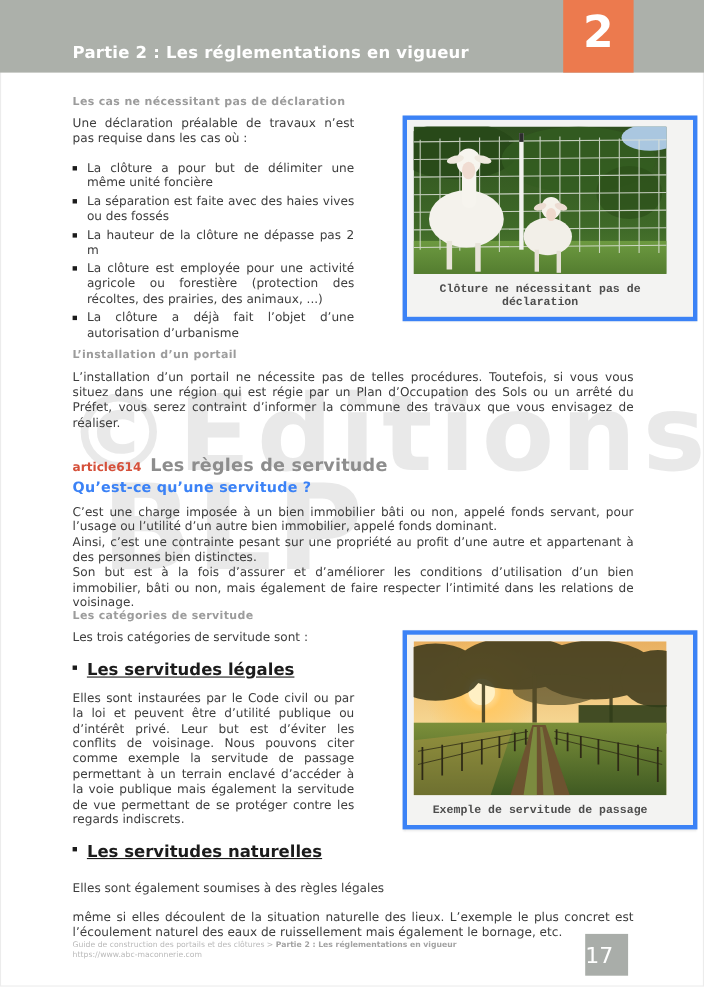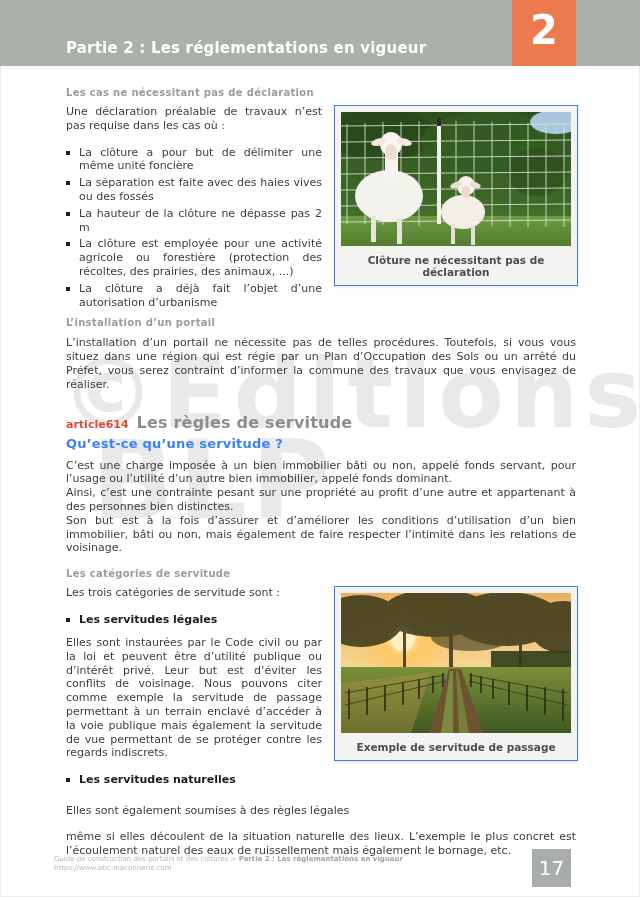--- a/index.html
+++ b/index.html
@@ -26,52 +26,52 @@
   
   .watermark { position:absolute; z-index:0; pointer-events:none; color:rgba(120,120,120,0.16); font-weight:bold; white-space:nowrap; }
   .wm1 { left:60px; top:338px; font-size:96px; letter-spacing:6px; }
   .wm2 { left:92px; top:418px; font-size:108px; letter-spacing:4px; }
 
   
   .content { position:relative; z-index:1; padding:0 64px 0 66px; }
   h2 { font-size:10px; font-weight:bold; color:#9c9c9c; letter-spacing:.3px; }
   .h2-1 { margin-top:21px; }
   .h2-2 { margin-top:5px; }
-  .h2-3 { margin-top:13px; }
+  .h2-3 { }
   .body-text { font-size:11px; line-height:13.8px; color:#3d3d3d; text-align:justify; }
-  .cols { display:flex; margin-top:7px; }
+  .cols { display:flex; margin-top:7px;gap:32px; }
   .col-left { width:256px; flex:0 0 256px; margin-right:12px; }
   .col-right { flex:0 0 244px; }
 
   ul.squares { list-style:none; margin-top:13px; }
   ul.squares li { position:relative; padding-left:13px; margin-bottom:3px; }
   .sq { position:absolute; left:0; top:5px; width:4px; height:4px; background:#1c1c1c; }
-  .bullet-head { position:relative; padding-left:13px; font-size:11px; font-weight:bold; color:#1c1c1c; margin-top:13px; margin-bottom:10px; }
-
-  
-  .img-card { background:#f3f3f2; border:1px solid #3b82f6; box-shadow:0 1px 2px rgba(0,0,0,.12); padding:6px 6px 0 6px; }
+  .bullet-head { position:relative; padding-left:13px; font-size:15px; font-weight:bold; color:#1c1c1c; margin-top:13px; margin-bottom:10px;text-decoration:underline; }
+
+  
+  .img-card { background:#f3f3f2; border:4px solid #3b82f6; box-shadow:0 1px 2px rgba(0,0,0,.12); padding:6px 24px 0 6px;font-family:Liberation Mono, monospace; }
   .img-card svg { display:block; width:230px; }
   .img-caption { text-align:center; font-size:10.5px; font-weight:bold; color:#4d4d4d; padding:8px 2px 7px 2px; }
 
   
   .article-line { margin-top:21px; display:flex; align-items:baseline; }
   .article-ref { color:#d5503a; font-size:11px; font-weight:bold; margin-right:8px; }
   .big-title { font-size:16px; font-weight:bold; color:#8d8d8d; letter-spacing:.2px; }
   .sub-head { font-size:13px; font-weight:bold; color:#3b82f6; margin-top:4px; letter-spacing:.2px; }
   .stack { margin-top:8px; }
 
   .mt8 { margin-top:8px; } .mt12 { margin-top:12px; }
 
   
-  .footer-text { position:absolute; left:54px; top:855px; font-size:7px; line-height:9px; color:#b9b9b9; z-index:2; }
+  .footer-text { position:absolute; left:66px; top:855px; font-size:7px; line-height:9px; color:#b9b9b9; z-index:2; }
   .footer-text b { color:#a2a2a2; }
   .footer-url { color:#b9b9b9; text-decoration:none; }
   .page-num-box {
     position:absolute; left:532px; top:849px; width:39px; height:38px;
-    background:#a9ada9; display:flex; align-items:center; justify-content:center; z-index:2;
+    background:#a9ada9; display:flex; align-items:center; justify-content:flex-start; z-index:2;
   }
   .page-num-box span { color:#fff; font-size:20px; }
 </style>
 </head>
 <body>
 
 <div class="page">
 
   <div class="watermark wm1">©Editions</div>
   <div class="watermark wm2">BLP</div>

